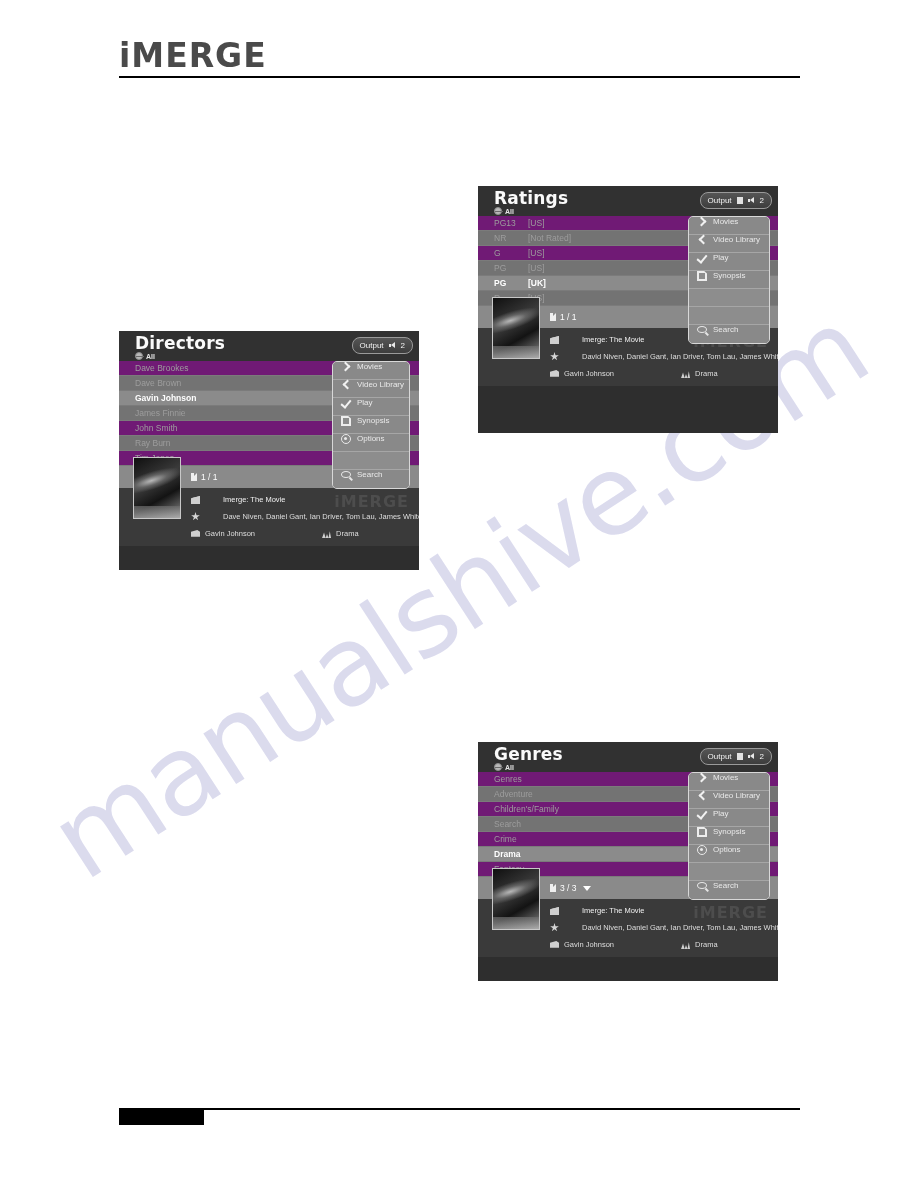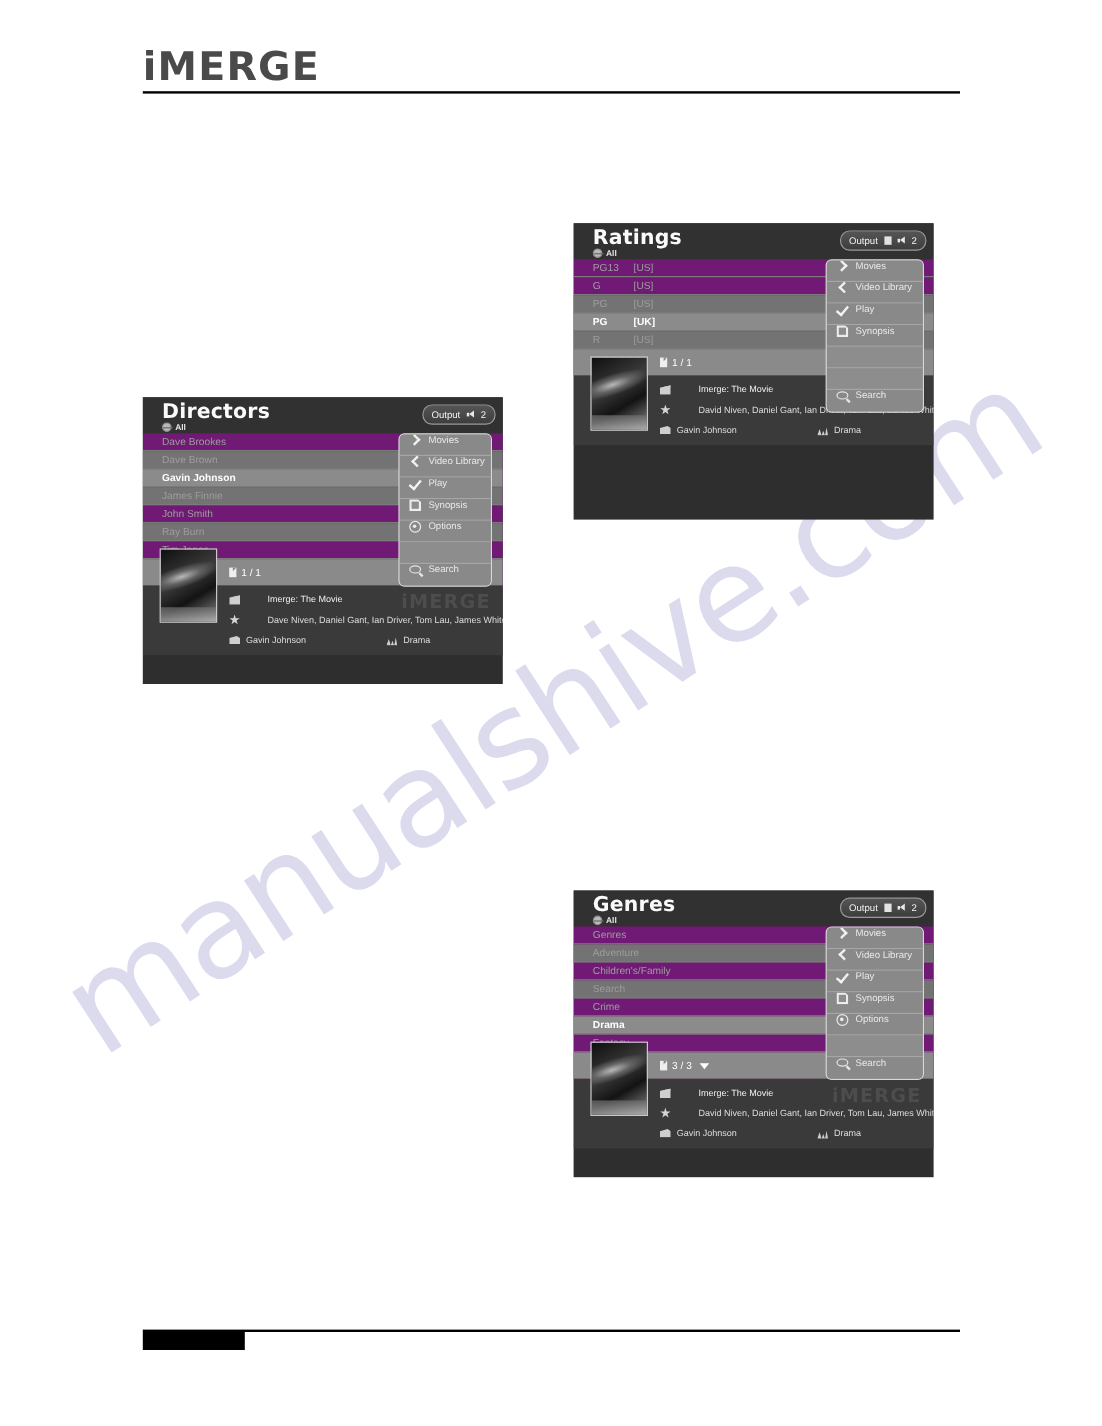--- a/index.html
+++ b/index.html
@@ -497,20 +497,24 @@
           <span class="sq-icon"></span>
           <span class="spk-icon"></span>
           <span>2</span>
         </div>
       </div>
       <div class="osd-list">
         <div class="list-row">
           <span class="row-key">PG13</span>
           <span class="row-val">[US]</span>
         </div>
+        <div class="list-row alt">
+          <span class="row-key">NR</span>
+          <span class="row-val">[Not Rated]</span>
+        </div>
         <div class="list-row">
           <span class="row-key">G</span>
           <span class="row-val">[US]</span>
         </div>
         <div class="list-row alt">
           <span class="row-key">PG</span>
           <span class="row-val">[US]</span>
         </div>
         <div class="list-row selected">
           <span class="row-key">PG</span>

